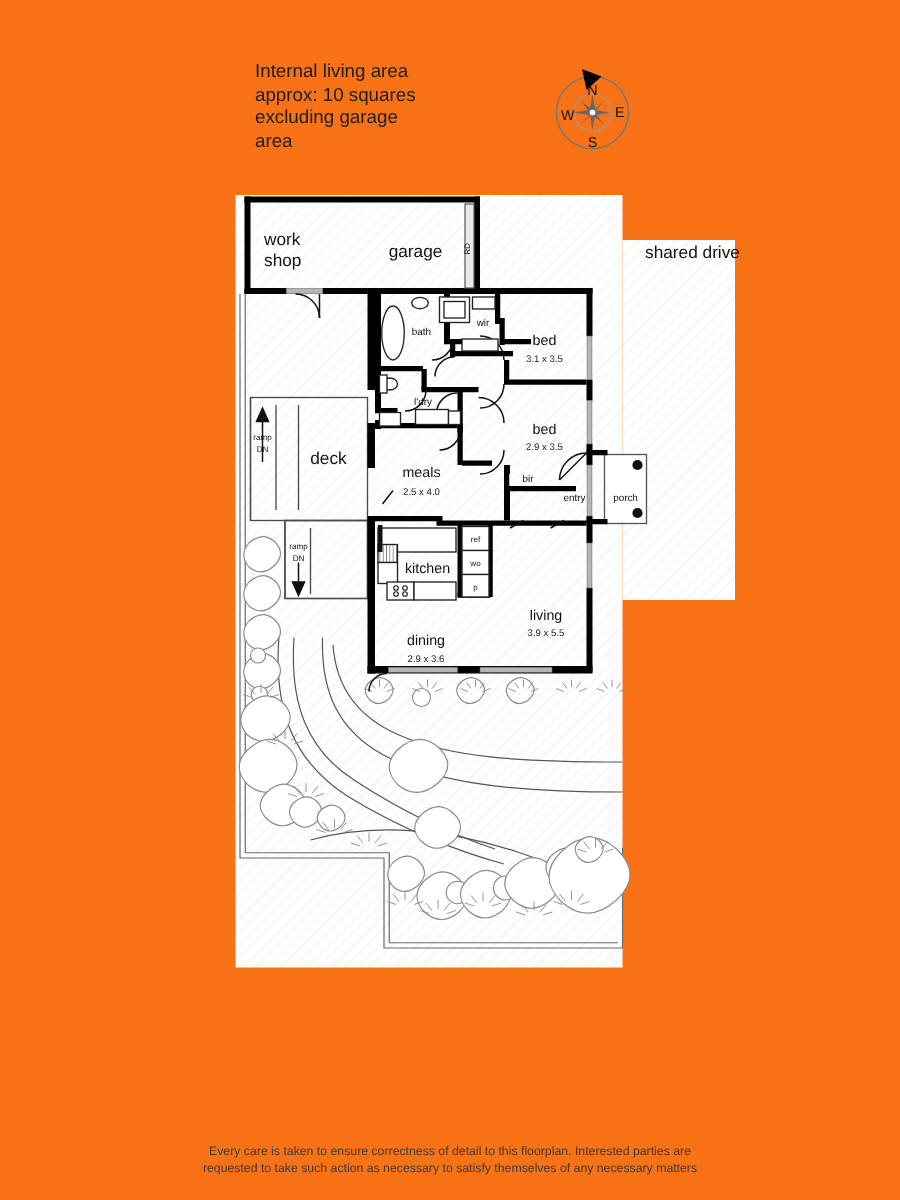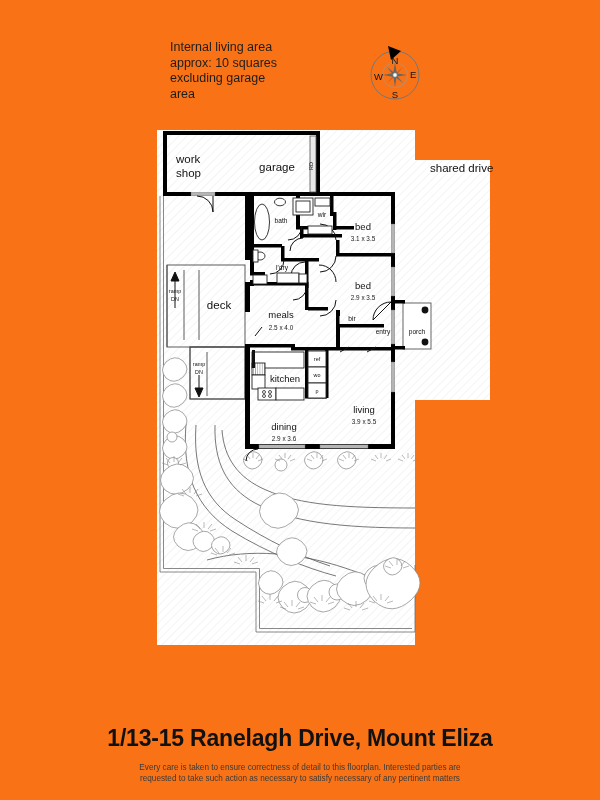--- a/index.html
+++ b/index.html
@@ -425,17 +425,16 @@
       <text class="lbl-xs ctr" x="175" y="301">DN</text>
 
       <text class="lbl-xs ctr" x="199" y="366">ramp</text>
       <text class="lbl-xs ctr" x="199" y="374">DN</text>
 
       <text class="lbl-lg" x="430" y="172">shared drive</text>
     </g>
 
   </svg>
 
-  <div class="title">1/13-15 Ranelagh Drive, Mount Eliza</div>
   <div class="disclaimer">Every care is taken to ensure correctness of detail to this floorplan. Interested parties are
-requested to take such action as necessary to satisfy necessary of any pertinent matters</div>
+requested to take such action as necessary to satisfy themselves of any necessary matters</div>
 
 </div>
 
 </body></html>

